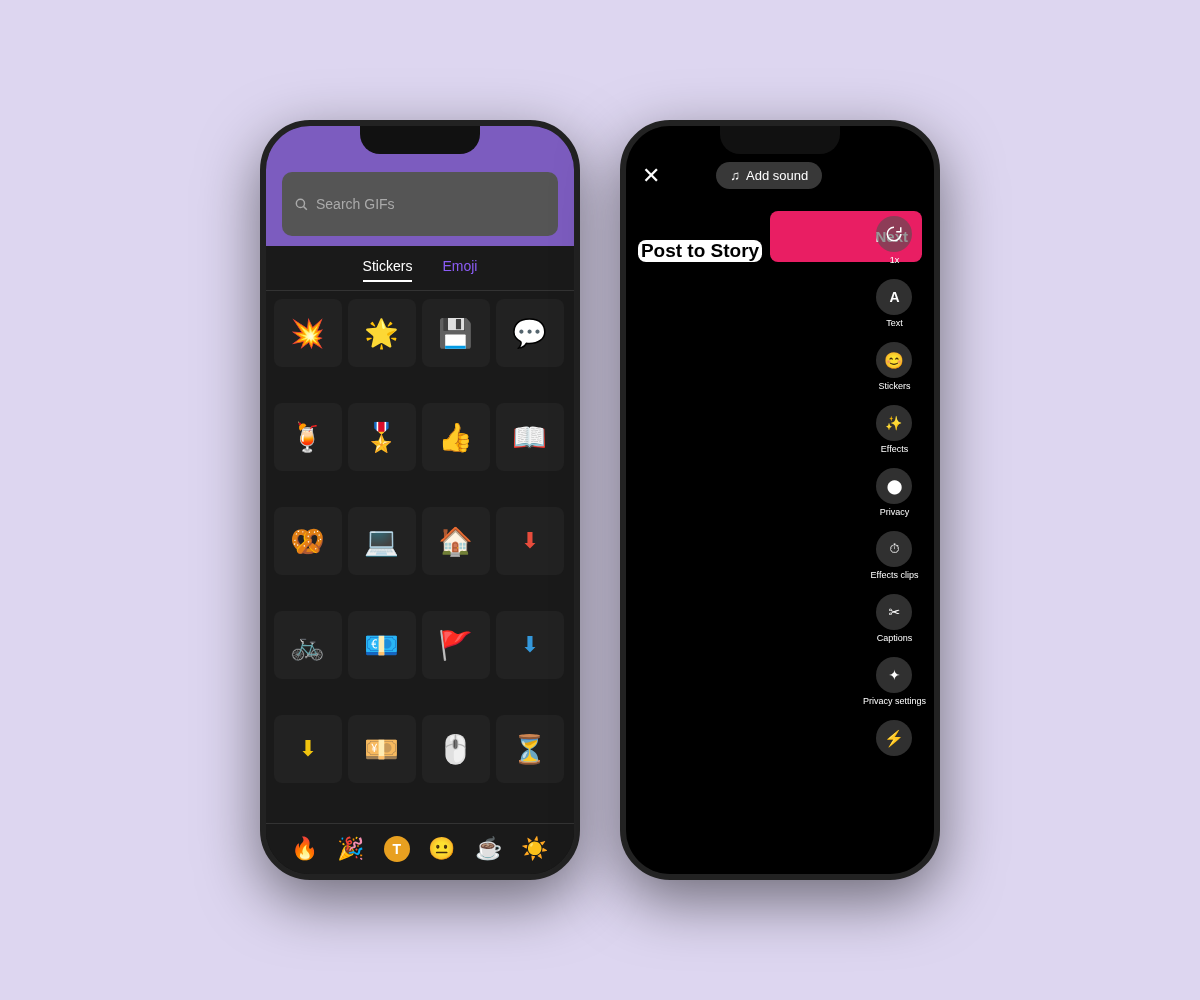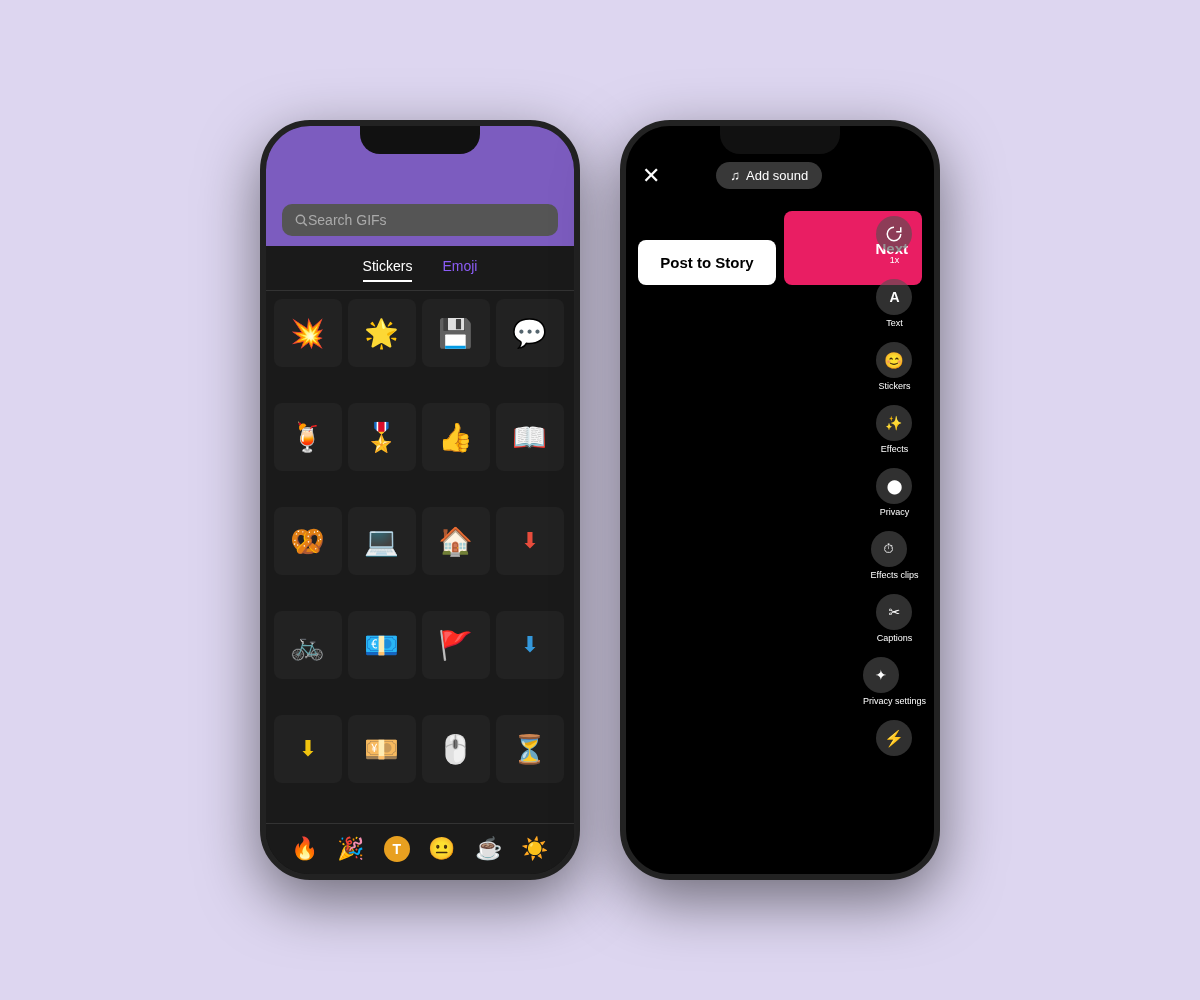--- a/index.html
+++ b/index.html
@@ -61,24 +61,24 @@
       align-items: flex-end;
       padding-bottom: 10px;
       padding-left: 16px;
       padding-right: 16px;
     }
 
     .search-bar {
       width: 100%;
       background: #555;
       border-radius: 10px;
-      padding: 8px 12px;
-      display: flex;
-      align-items: center;
-      gap: 0;
+      padding: 24px 12px;
+      display: flex;
+      align-items: center;
+      gap: 8px;
       text-align: right;
     }
 
     .search-icon-svg {
       width: 14px;
       height: 14px;
       color: #aaa;
     }
 
     .search-text {
@@ -183,20 +183,21 @@
       top: 90px;
       display: flex;
       flex-direction: column;
       align-items: center;
       gap: 14px;
     }
 
     .toolbar-item {
       display: flex;
       flex-direction: column;
+      align-items: center;
       gap: 3px;
       cursor: pointer;
     }
 
     .toolbar-icon {
       width: 36px;
       height: 36px;
       background: rgba(80,80,80,0.6);
       border-radius: 50%;
       display: flex;
@@ -244,22 +245,21 @@
       gap: 0;
       padding: 10px 12px 20px;
     }
 
     .post-story-btn {
       flex: 1;
       background: #fff;
       color: #000;
       border: none;
       border-radius: 8px;
-      padding: 14px;
-      font-size: 15px;
+      font-size: 19px;
       font-weight: 600;
       cursor: pointer;
       margin-right: 8px;
       margin-top: 29px;
     }
 
     .next-btn {
       flex: 1;
       background: #e91e63;
       color: #fff;

